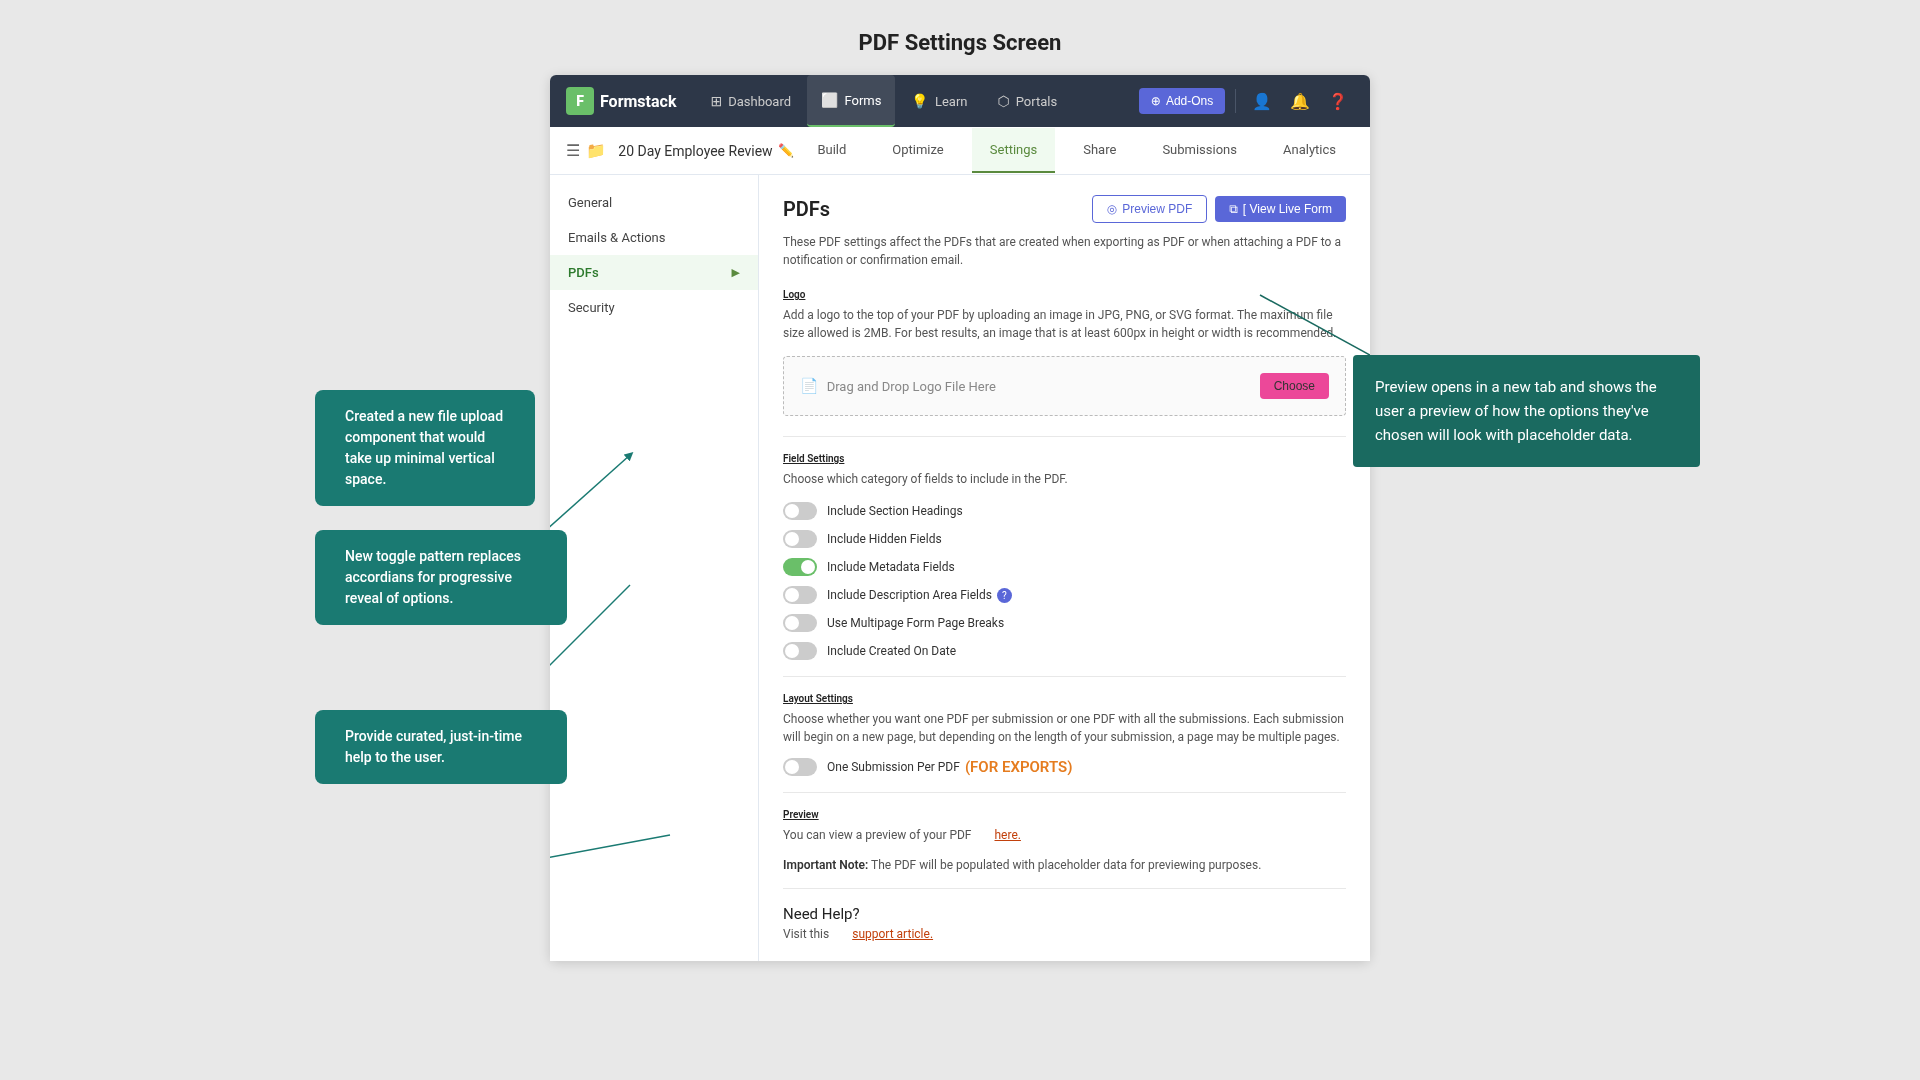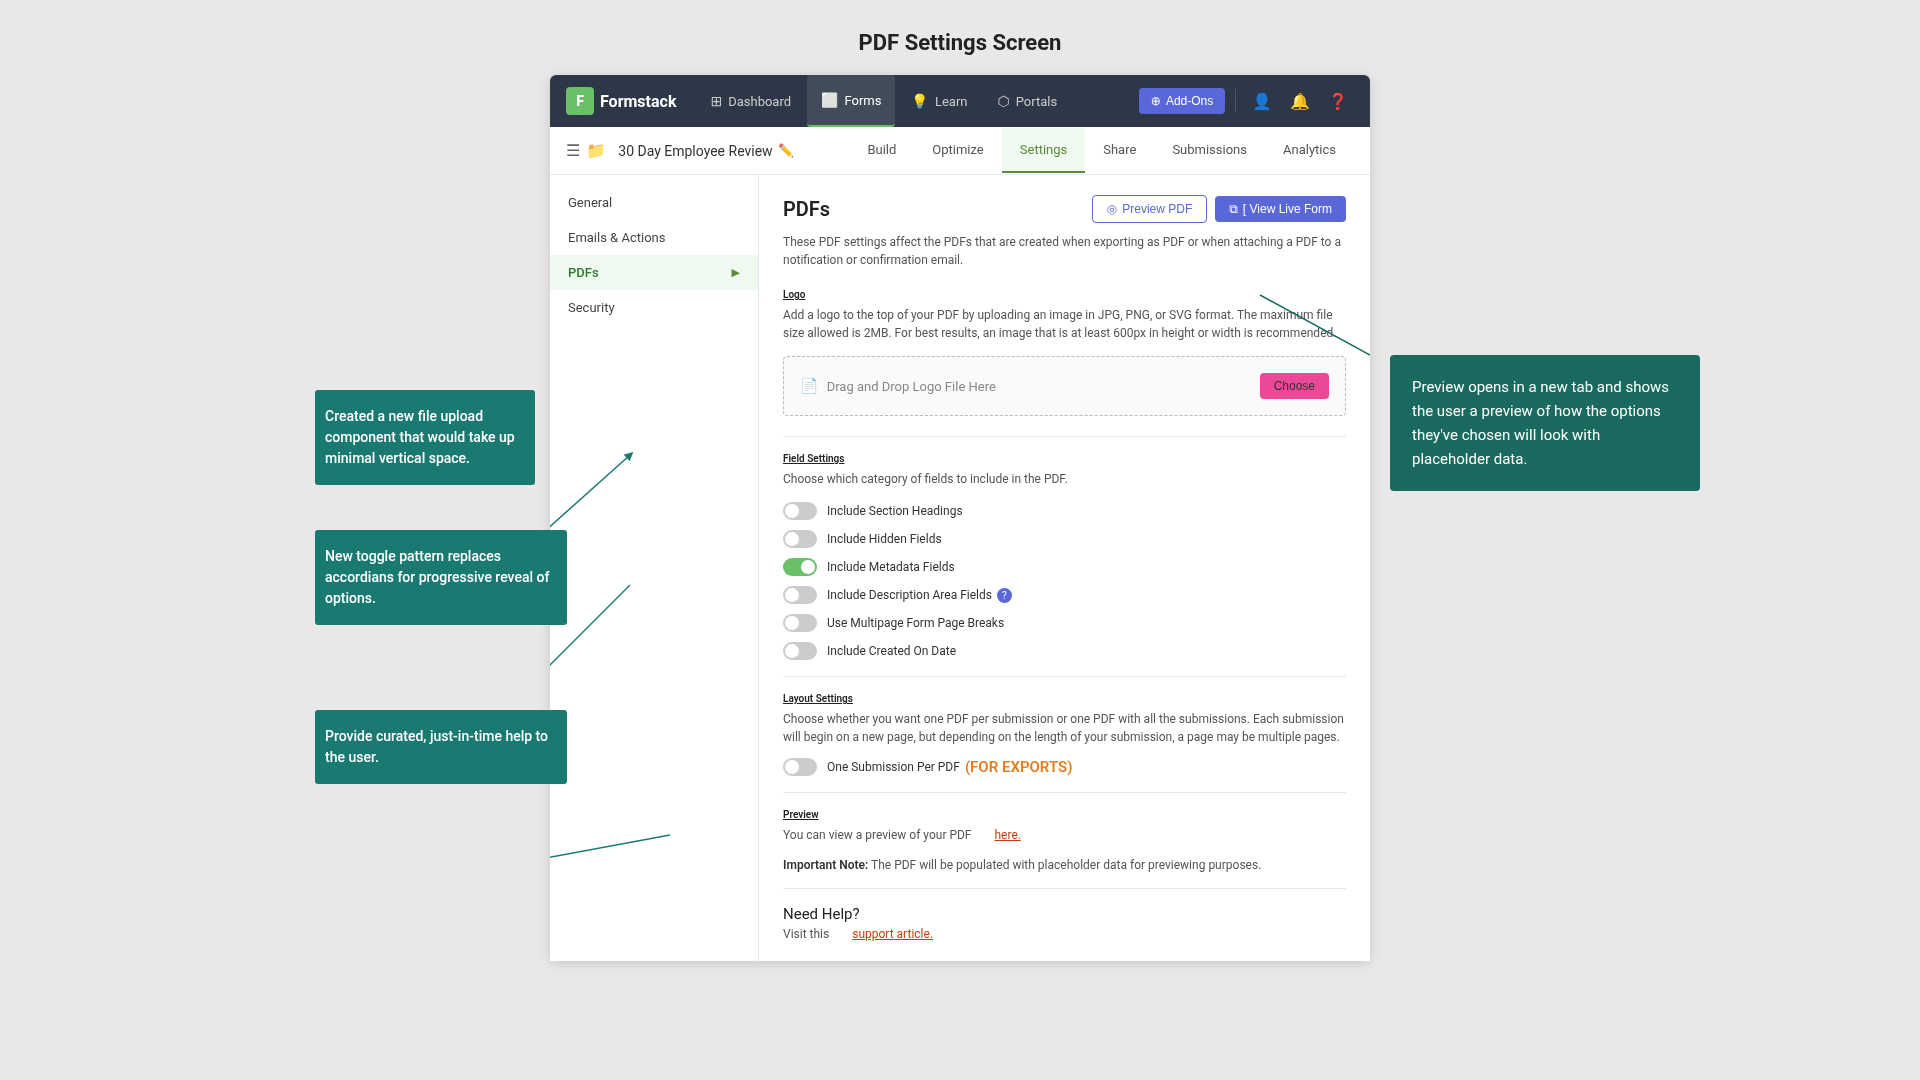--- a/index.html
+++ b/index.html
@@ -139,21 +139,21 @@
     }
     .edit-icon {
       font-size: 13px;
       color: #888;
       cursor: pointer;
     }
     .sub-nav-tabs {
       display: flex;
       align-items: center;
       margin-left: auto;
-      gap: 0;
+      gap: 10px;
     }
     .sub-tab {
       font-size: 13px;
       color: #555;
       padding: 14px 18px;
       cursor: pointer;
       border-bottom: 2px solid transparent;
     }
     .sub-tab.active {
       color: #5a8a3e;
@@ -374,22 +374,22 @@
     }
 
     
     .callout-box {
       position: absolute;
       background: #1a7a72;
       color: white;
       font-size: 14px;
       font-weight: 500;
       line-height: 1.5;
-      padding: 16px 10px;
-      border-radius: 3px;
+      padding: 16px 30px;
+      border-radius: 8px;
       width: 220px;
     }
     .callout-preview {
       position: absolute;
       background: #1a6a60;
       color: white;
       font-size: 15px;
       font-weight: 400;
       line-height: 1.6;
       padding: 20px 22px;
@@ -445,21 +445,21 @@
       <span class="nav-icon-btn">🔔</span>
       <span class="nav-icon-btn">❓</span>
     </div>
   </nav>
 
   <div class="sub-nav">
     <div class="breadcrumb-icons">
       <span class="bc-icon">☰</span>
       <span class="bc-icon">📁</span>
     </div>
-    <span class="form-name">30 Day Employee Review</span>
+    <span class="form-name">20 Day Employee Review</span>
     <span class="edit-icon">✏️</span>
     <div class="sub-nav-tabs">
       <div class="sub-tab">
         <span>Build</span>
       </div>
       <div class="sub-tab">
         <span>Optimize</span>
       </div>
       <div class="sub-tab active">
         <span>Settings</span>
@@ -595,21 +595,21 @@
   </div>
 
   <div class="callout-box" style="position:absolute; left:-235px; top:455px; width:252px;">
     <span>New toggle pattern replaces accordians for progressive reveal of options.</span>
   </div>
 
   <div class="callout-box" style="position:absolute; left:-235px; top:635px; width:252px;">
     <span>Provide curated, just-in-time help to the user.</span>
   </div>
 
-  <div class="callout-preview" style="position:absolute; right:-330px; top:280px; width:310px;">
+  <div class="callout-preview" style="position:absolute; right:-330px; top:280px; width:347px;">
     <span>Preview opens in a new tab and shows the user a preview of how the options they've chosen will look with placeholder data.</span>
   </div>
 
   <svg class="arrow-overlay" width="820" height="700" style="position:absolute; top:100px; left:0; pointer-events:none;">
 
     <line x1="-15" y1="365" x2="80" y2="280" stroke="#1a7a72" stroke-width="1.5" marker-end="url(#arrow1)"></line>
 
     <line x1="-15" y1="505" x2="80" y2="410" stroke="#1a7a72" stroke-width="1.5"></line>
 
     <line x1="-15" y1="685" x2="120" y2="660" stroke="#1a7a72" stroke-width="1.5"></line>

